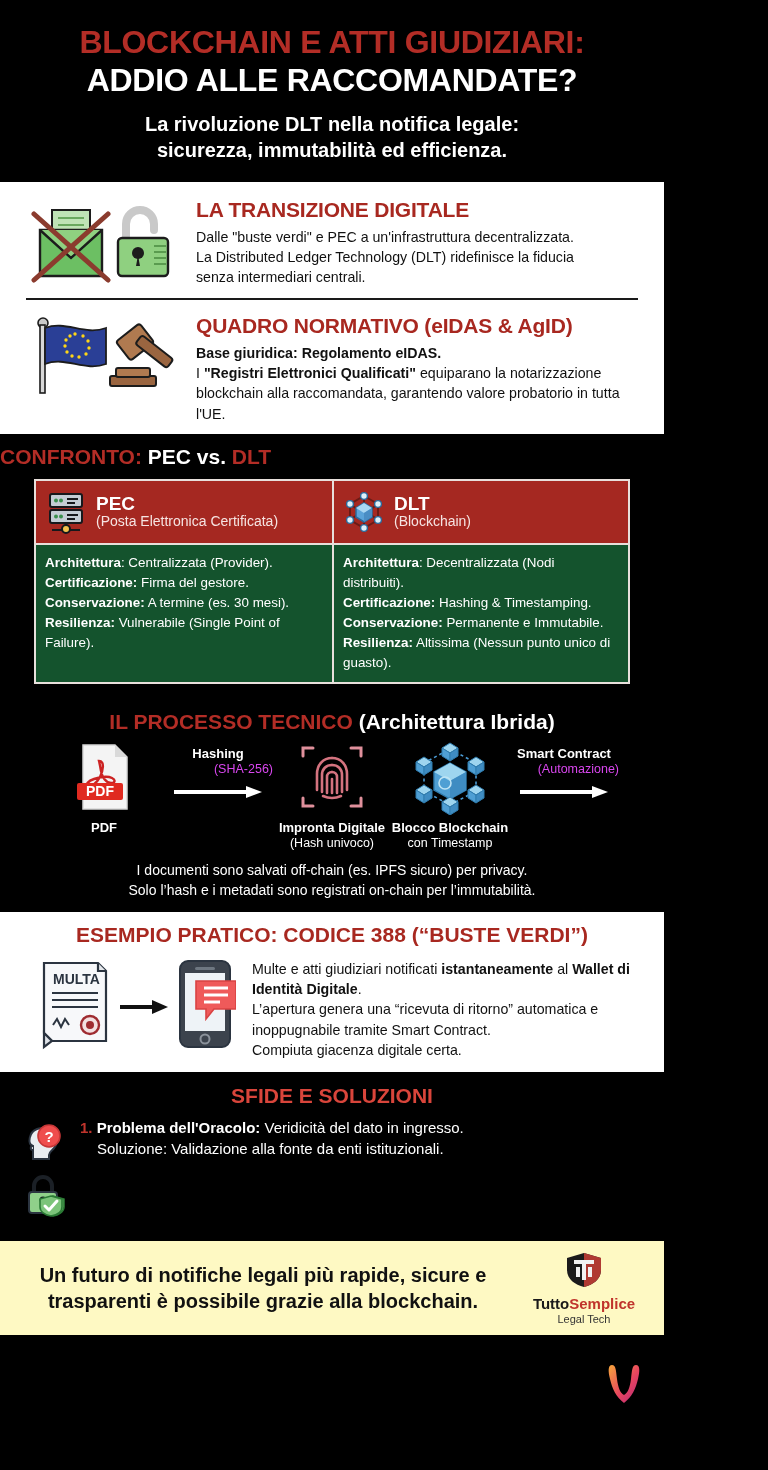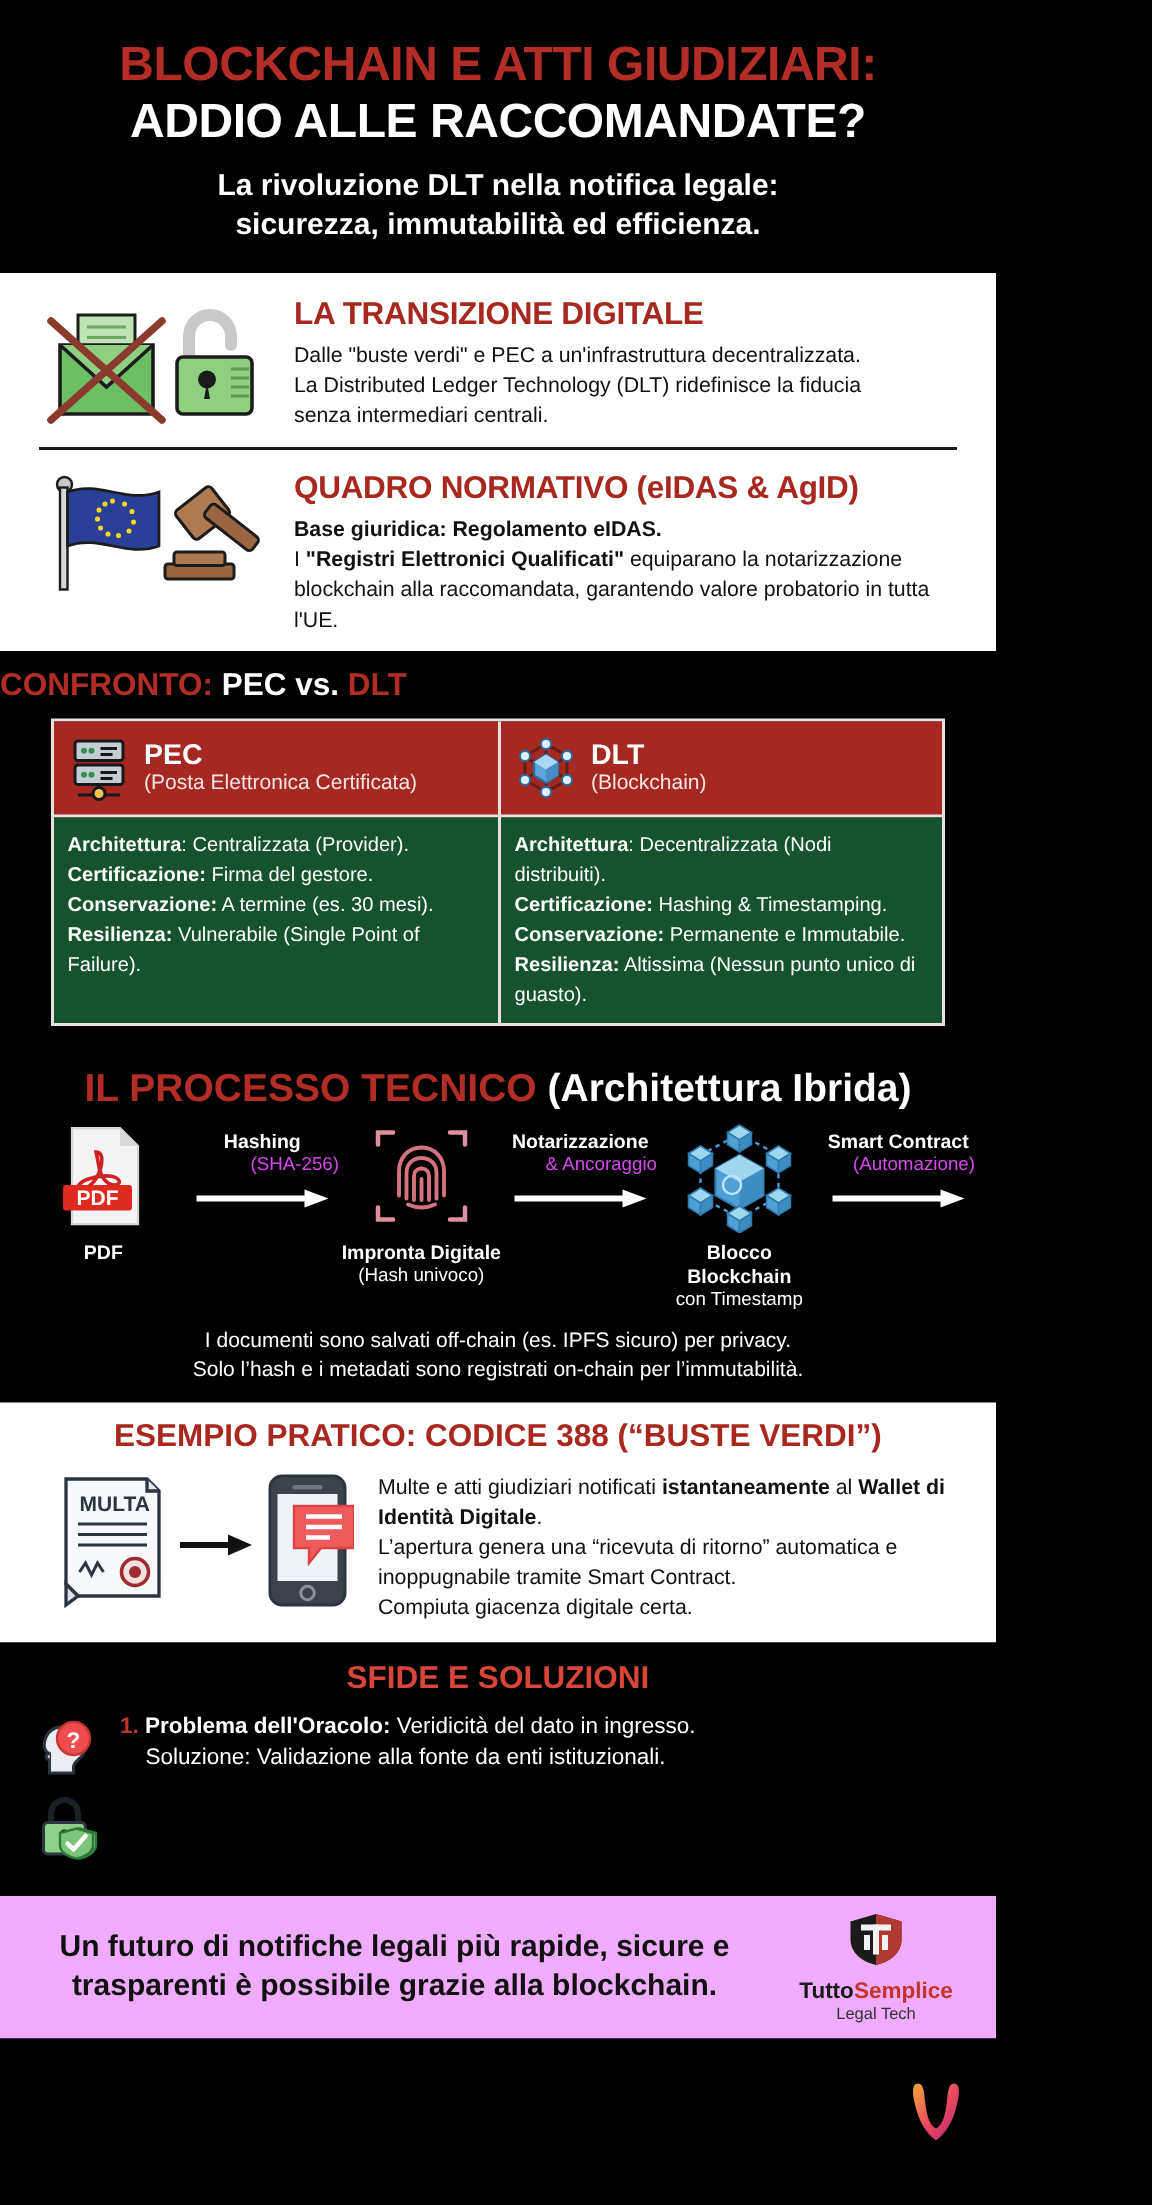--- a/index.html
+++ b/index.html
@@ -55,21 +55,21 @@
   .cmp-head .hico { flex:0 0 auto; width:40px; display:flex; justify-content:center; }
   .cmp-head .htx { line-height:1.08; }
   .cmp-head .hname { color:#fff; font-weight:bold; font-size:19px; }
   .cmp-head .hfull { color:#f6e4e2; font-size:14px; }
   .cmp-body { background:#14532d; padding:8px 9px 9px; flex:1 1 auto; }
   .cmp-line { color:#fff; font-size:13.4px; line-height:1.5; }
   .cmp-line b { font-weight:bold; }
 
   
   .proc-sec { background:#000; padding:12px 0 12px; }
-  .proc-title { text-align:center; font-size:26px; font-weight:bold; color:#fff; margin-bottom:6px; }
+  .proc-title { text-align:center; font-size:21px; font-weight:bold; color:#fff; margin-bottom:6px; }
   .proc-title .red { color:#b32d26; }
   .flow { display:flex; align-items:flex-start; justify-content:center; padding:0 14px; }
   .node { width:118px; text-align:center; }
   .node .nico { height:74px; display:flex; align-items:center; justify-content:center; }
   .node .nlab { color:#fff; font-weight:bold; font-size:13px; line-height:1.2; margin-top:6px; }
   .node .nsub { color:#fff; font-size:12.5px; line-height:1.2; }
   .arrow { width:110px; padding-top:6px; text-align:center; }
   .arrow .alab { color:#fff; font-weight:bold; font-size:13px; line-height:1.18; }
   .arrow .asub { color:#d946ef; font-size:12.5px; line-height:1.18;text-align:right; }
   .arrow .aline { margin-top:9px; }
@@ -87,21 +87,21 @@
   .sf-sec { background:#000; padding:12px 20px 14px; }
   .sf-title { text-align:center; color:#d9453b; font-weight:bold; font-size:21px; margin-bottom:9px; }
   .sf-row { display:flex; align-items:flex-start; gap:10px; margin-bottom:9px; }
   .sf-ico { flex:0 0 auto; width:50px; display:flex; justify-content:center; padding-top:2px; }
   .sf-txt { flex:1 1 auto; color:#fff; font-size:15px; line-height:1.4; }
   .sf-txt .num { color:#c0342c; font-weight:bold; }
   .sf-txt b { font-weight:bold; }
   .sf-txt .ind { display:block; padding-left:17px; }
 
   
-  .ft-sec { background:#f0abfc; padding:10px 16px; display:flex; align-items:center; gap:10px; }
+  .ft-sec { background:#fef9c3; padding:10px 16px; display:flex; align-items:center; gap:10px; }
   .ft-txt { flex:1 1 auto; text-align:center; color:#111; font-weight:bold; font-size:20px; line-height:1.3; }
   .ft-logo { flex:0 0 auto; width:128px; text-align:center; }
   .ft-logo .lname { font-size:15px; font-weight:bold; margin-top:2px; }
   .ft-logo .lname .t1 { color:#1a1a1a;margin-top:31px; }
   .ft-logo .lname .t2 { color:#c0342c; }
   .ft-logo .ltag { font-size:11px; color:#333; margin-top:1px; }
 
   .bottom-bar { background:#000; height:108px; position:relative; }
   .bottom-bar .bmark { position:absolute; right:22px; top:26px; }
 </style>
@@ -328,30 +328,20 @@
               <path d="M35 32 c3 0 5 2 5 5 v16"></path>
               <path d="M35 39 v14"></path>
               <path d="M26 56 q9 4 18 0"></path>
             </g>
           </svg>
         </div>
         <div class="nlab">Impronta Digitale</div>
         <div class="nsub">(Hash univoco)</div>
       </div>
 
-      <div class="arrow">
-        <div class="alab">Notarizzazione</div>
-        <div class="asub">&amp; Ancoraggio</div>
-        <div class="aline">
-          <svg width="92" height="14" viewBox="0 0 92 14">
-            <line x1="2" y1="7" x2="76" y2="7" stroke="#fff" stroke-width="4"></line>
-            <path d="M74 1 L90 7 L74 13 Z" fill="#fff"></path>
-          </svg>
-        </div>
-      </div>
 
       <div class="node">
         <div class="nico">
           <svg width="76" height="76" viewBox="0 0 76 76">
             <g stroke="#4a9bd4" stroke-width="1.6" fill="none" stroke-dasharray="3 3">
               <path d="M38 10 L64 24 L64 52 L38 66 L12 52 L12 24 Z"></path>
             </g>
             <path d="M38 24 L54 33 L54 51 L38 60 L22 51 L22 33 Z" fill="#4f9fd4" stroke="#2f7cae" stroke-width="1.4"></path>
             <path d="M38 24 L54 33 L38 42 L22 33 Z" fill="#9ed5ef"></path>
             <path d="M38 42 L54 33 L54 51 L38 60 Z" fill="#3f8cc2"></path>

